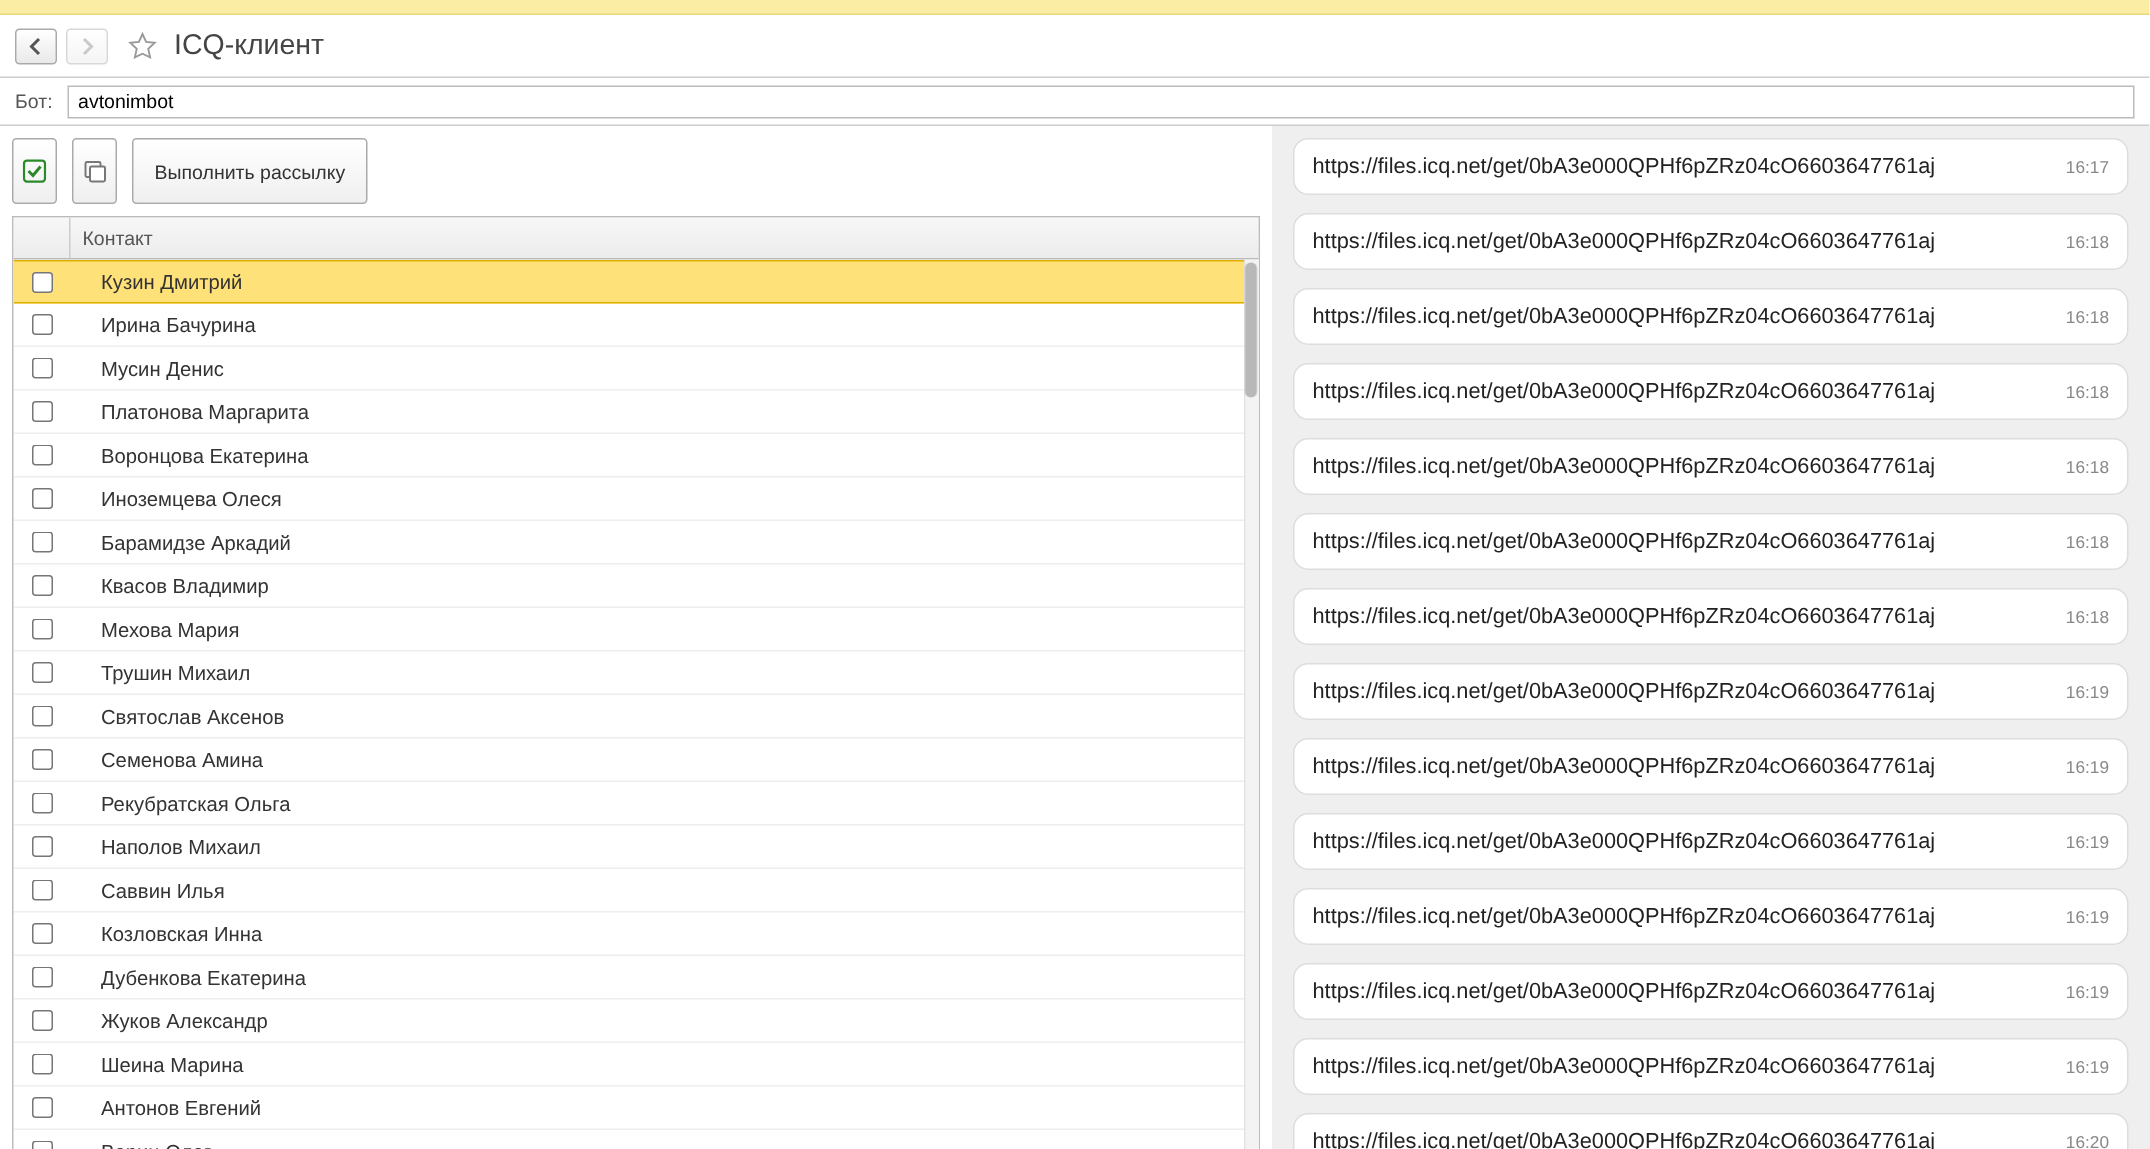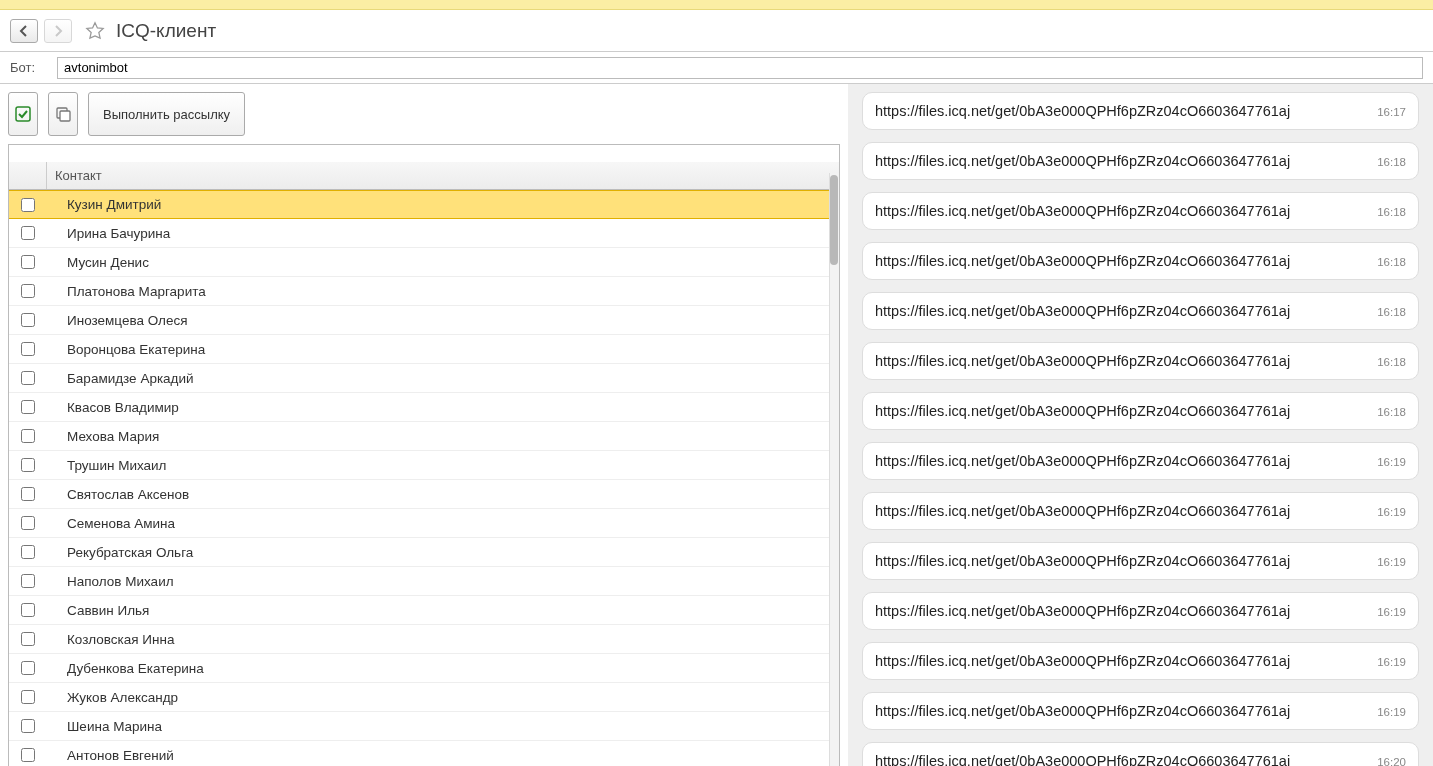--- a/index.html
+++ b/index.html
@@ -4,32 +4,32 @@
 <style>
   * { box-sizing: border-box; margin: 0; padding: 0; }
   html, body { width: 1433px; height: 766px; font-family: Arial, sans-serif; font-size: 13px; color: #333; overflow: hidden; }
   .top-yellow-bar { height: 10px; background: #fbeea4; border-bottom: 1px solid #e8d97a; }
   .header-row { display: flex; align-items: center; height: 42px; padding: 0 10px; border-bottom: 1px solid #ccc; gap: 6px; }
   .nav-btn { width: 28px; height: 24px; border: 1px solid #aaa; background: linear-gradient(#fff,#e9e9e9); border-radius: 3px; display: flex; align-items: center; justify-content: center; cursor: pointer; }
   .nav-btn.disabled { opacity: 0.45; cursor: default; }
   .nav-btn svg { width: 12px; height: 12px; }
   .star-icon { width: 22px; height: 22px; display:flex; align-items:center; justify-content:center; margin-left: 6px; }
   .page-title { font-size: 19px; color: #444; margin-left: 4px; }
-  .bot-row { display:flex; align-items:center; height: 32px; padding: 0 10px; border-bottom: 1px solid #ccc; gap: 22px; }
+  .bot-row { display:flex; align-items:center; height: 32px; padding: 0 10px; border-bottom: 1px solid #ccc; gap: 10px; }
   .bot-label { color:#555; font-size:13px; }
   .bot-input { flex: 1; height: 22px; border: 1px solid #bbb; padding: 0 6px; font-size: 13px; background:#fff; }
   .main-area { display: flex; height: calc(766px - 10px - 40px - 32px); }
   .left-panel { width: 848px; padding: 8px 8px 0 8px; display:flex; flex-direction:column; }
   .toolbar { display:flex; align-items:center; gap: 10px; margin-bottom: 8px; }
   .tb-btn { height: 44px; border: 1px solid #aaa; background: linear-gradient(#fff,#efefef); border-radius: 3px; display:flex; align-items:center; justify-content:center; cursor:pointer; }
   .tb-icon-btn { width: 30px; }
   .tb-text-btn { padding: 0 14px; font-size: 13px; color:#333; }
   .tb-btn svg { width: 16px; height: 16px; }
   .grid-wrap { flex:1; border: 1px solid #bbb; display:flex; flex-direction: column; overflow:hidden; position:relative; }
-  .grid-header { display:flex; background: linear-gradient(#f7f7f7,#ececec); border-bottom: 1px solid #bbb; height: 28px; align-items:center;margin-top:17px; }
+  .grid-header { display:flex; background: linear-gradient(#f7f7f7,#ececec); border-bottom: 1px solid #bbb; height: 28px; align-items:center; }
   .col-check { width: 38px; border-right: 1px solid #ccc; height:100%; }
   .col-contact { flex:1; padding-left: 8px; font-size:13px; color:#555; display:flex; align-items:center; height:100%; }
   .grid-body { flex:1; overflow-y: auto; }
   .grid-row { display:flex; align-items:center; height: 29px; border-bottom: 1px solid #eee; gap: 12px; }
   .grid-row.selected { background: #ffe17a; border-top: 1px solid #e0b000; border-bottom: 1px solid #e0b000; }
   .row-check { width: 38px; display:flex; align-items:center; justify-content:center; }
   .row-check input { width:14px; height:14px; }
   .row-label { flex:1; padding-left: 8px; font-size: 13.5px; color:#333; }
   .grid-scroll-stub { position:absolute; right:0; top:28px; bottom:0; width:10px; background:#f3f3f3; border-left:1px solid #ddd; }
   .grid-scroll-thumb { position:absolute; right:1px; top:30px; width:8px; height:90px; background:#b8b8b8; border-radius:4px; }
@@ -123,27 +123,27 @@
           <div class="grid-row">
             <div class="row-check">
               <input type="checkbox" style="">
             </div>
             <div class="row-label">Платонова Маргарита</div>
           </div>
           <div class="grid-row">
             <div class="row-check">
               <input type="checkbox" style="">
             </div>
+            <div class="row-label">Воронцова Екатерина</div>
+          </div>
+          <div class="grid-row">
+            <div class="row-check">
+              <input type="checkbox" style="">
+            </div>
             <div class="row-label">Иноземцева Олеся</div>
-          </div>
-          <div class="grid-row">
-            <div class="row-check">
-              <input type="checkbox" style="">
-            </div>
-            <div class="row-label">Воронцова Екатерина</div>
           </div>
           <div class="grid-row">
             <div class="row-check">
               <input type="checkbox" style="">
             </div>
             <div class="row-label">Барамидзе Аркадий</div>
           </div>
           <div class="grid-row">
             <div class="row-check">
               <input type="checkbox" style="">

